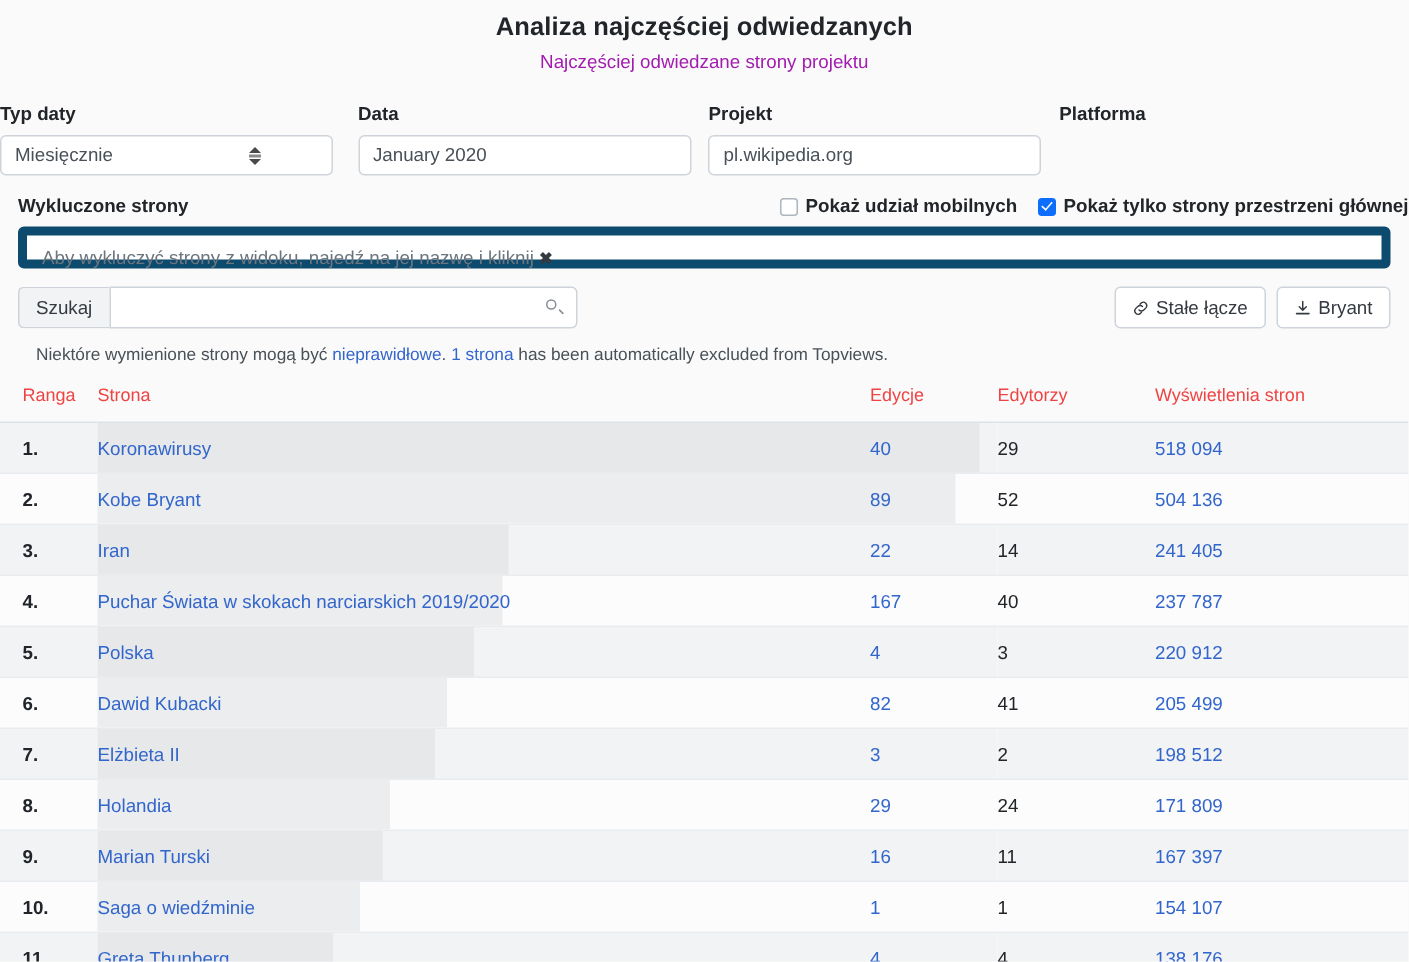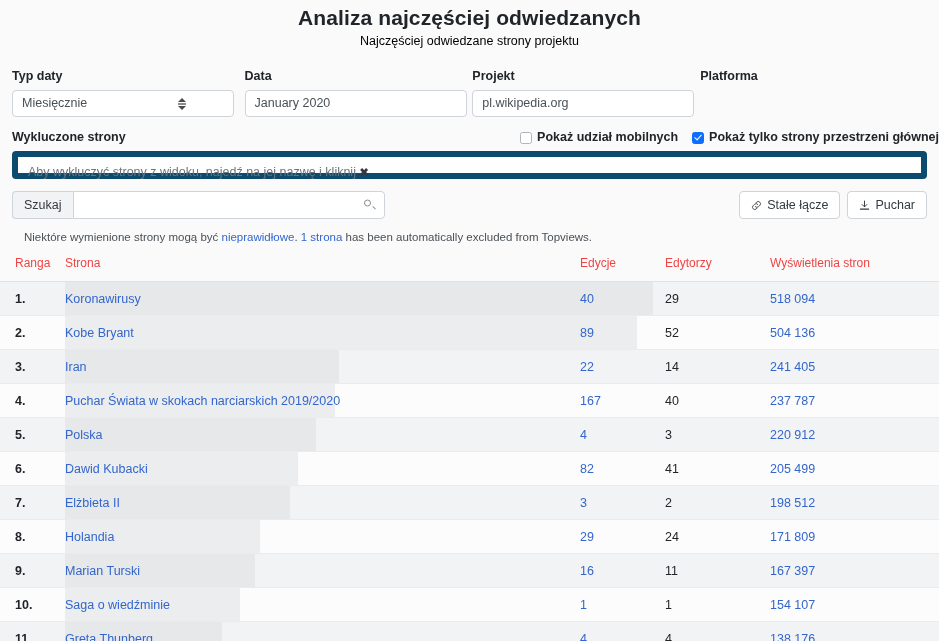--- a/index.html
+++ b/index.html
@@ -20,38 +20,38 @@
     height: 641px;
     overflow: hidden;
   }
 
   
   .header {
     text-align: center;
     padding-top: 7px;
   }
   .app-title {
-    font-size: 21px;
+    font-size: 17px;
     font-weight: bold;
     color: #212529;
     letter-spacing: 0.1px;
     line-height: 22px;
   }
   .app-subtitle {
     font-size: 12.5px;
-    color: #000000;
+    color: #a21caf;
     margin-top: 4px;
     line-height: 16px;
   }
 
   
   .form-row {
     position: relative;
     margin-top: 20px;
-    padding: 0 12px;
+    padding: 0 0;
     display: flex;
     gap: 0;
   }
   .form-col {
     position: relative;
   }
   .col-datetype { width: 246px; }
   .col-data     { width: 241px; }
   .col-projekt  { width: 241px; }
   .col-platform { width: 240px; }
@@ -408,21 +408,21 @@
           <path d="M6.3 9.7a3.2 3.2 0 0 0 4.6 0l2.3-2.3a3.3 3.3 0 0 0-4.6-4.6L7.3 4.1" fill="none" stroke="#343a40" stroke-width="1.3" stroke-linecap="round"></path>
           <path d="M9.7 6.3a3.2 3.2 0 0 0-4.6 0L2.8 8.6a3.3 3.3 0 0 0 4.6 4.6l1.3-1.3" fill="none" stroke="#343a40" stroke-width="1.3" stroke-linecap="round"></path>
         </svg>
         <span>Stałe łącze</span>
       </div>
       <div class="btn">
         <svg class="ico" width="11" height="11" viewBox="0 0 16 16">
           <path d="M8 1.5v8M4.6 6.6 8 10l3.4-3.4" fill="none" stroke="#343a40" stroke-width="1.4" stroke-linecap="round" stroke-linejoin="round"></path>
           <path d="M2 13.2h12" stroke="#343a40" stroke-width="1.6" stroke-linecap="round"></path>
         </svg>
-        <span>Puchar</span>
+        <span>Bryant</span>
       </div>
     </div>
   </div>
 
   <div class="note">
     <span>Niektóre wymienione strony mogą być </span><a href="#">nieprawidłowe</a><span>. </span><a href="#">1 strona</a><span> has been automatically excluded from Topviews.</span>
   </div>
 
   <table class="table">
     <thead>

